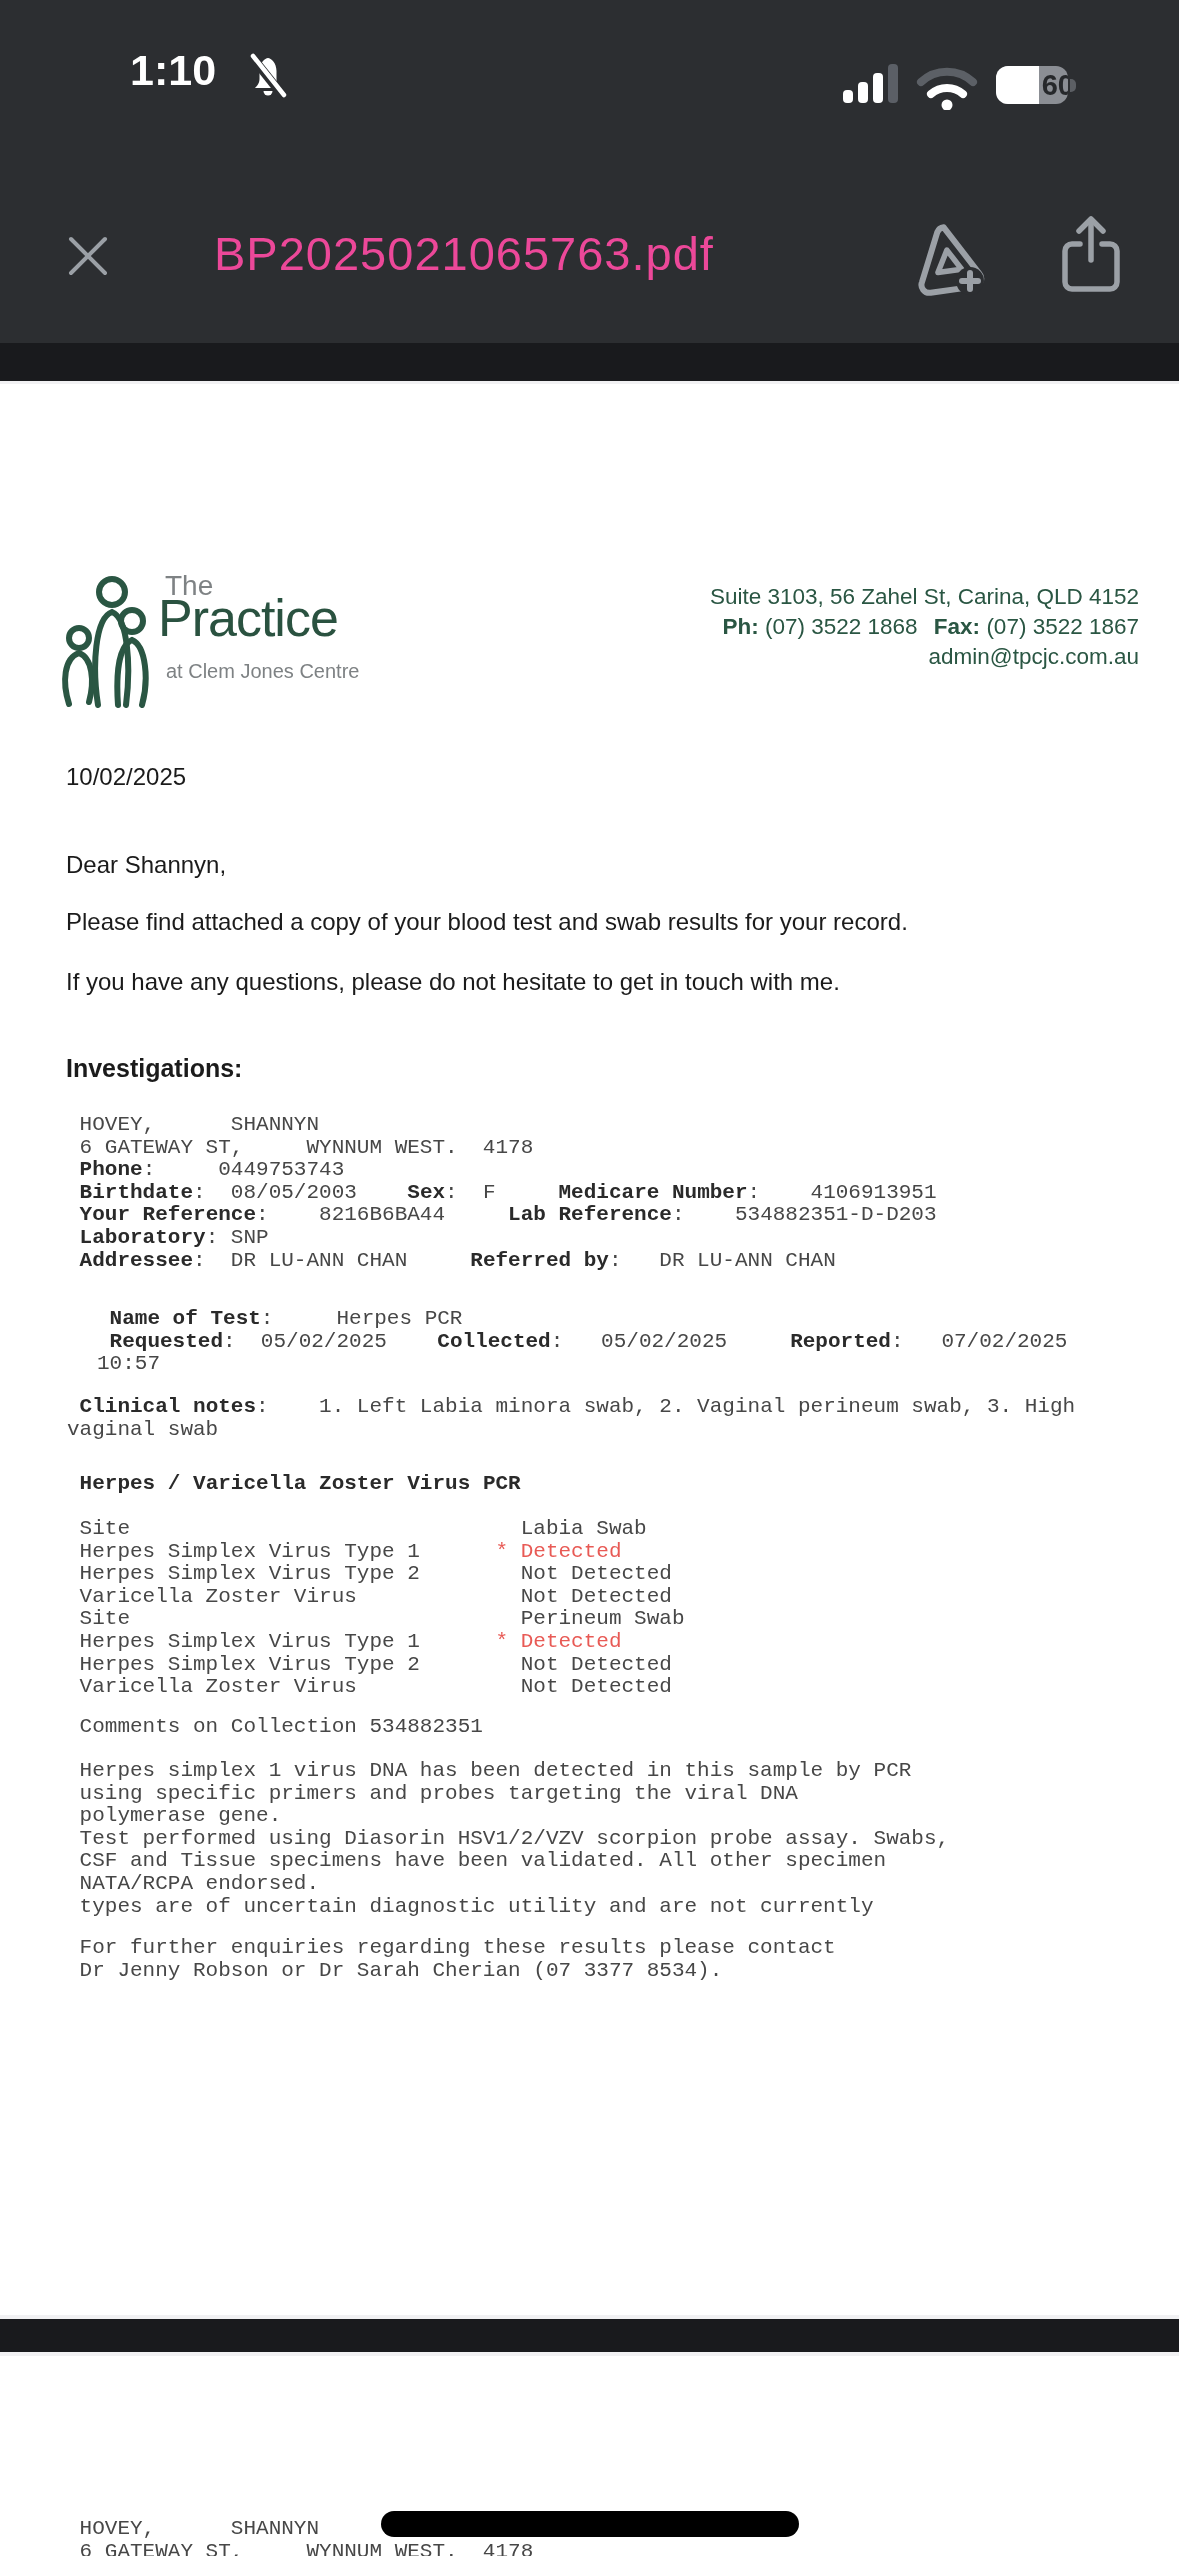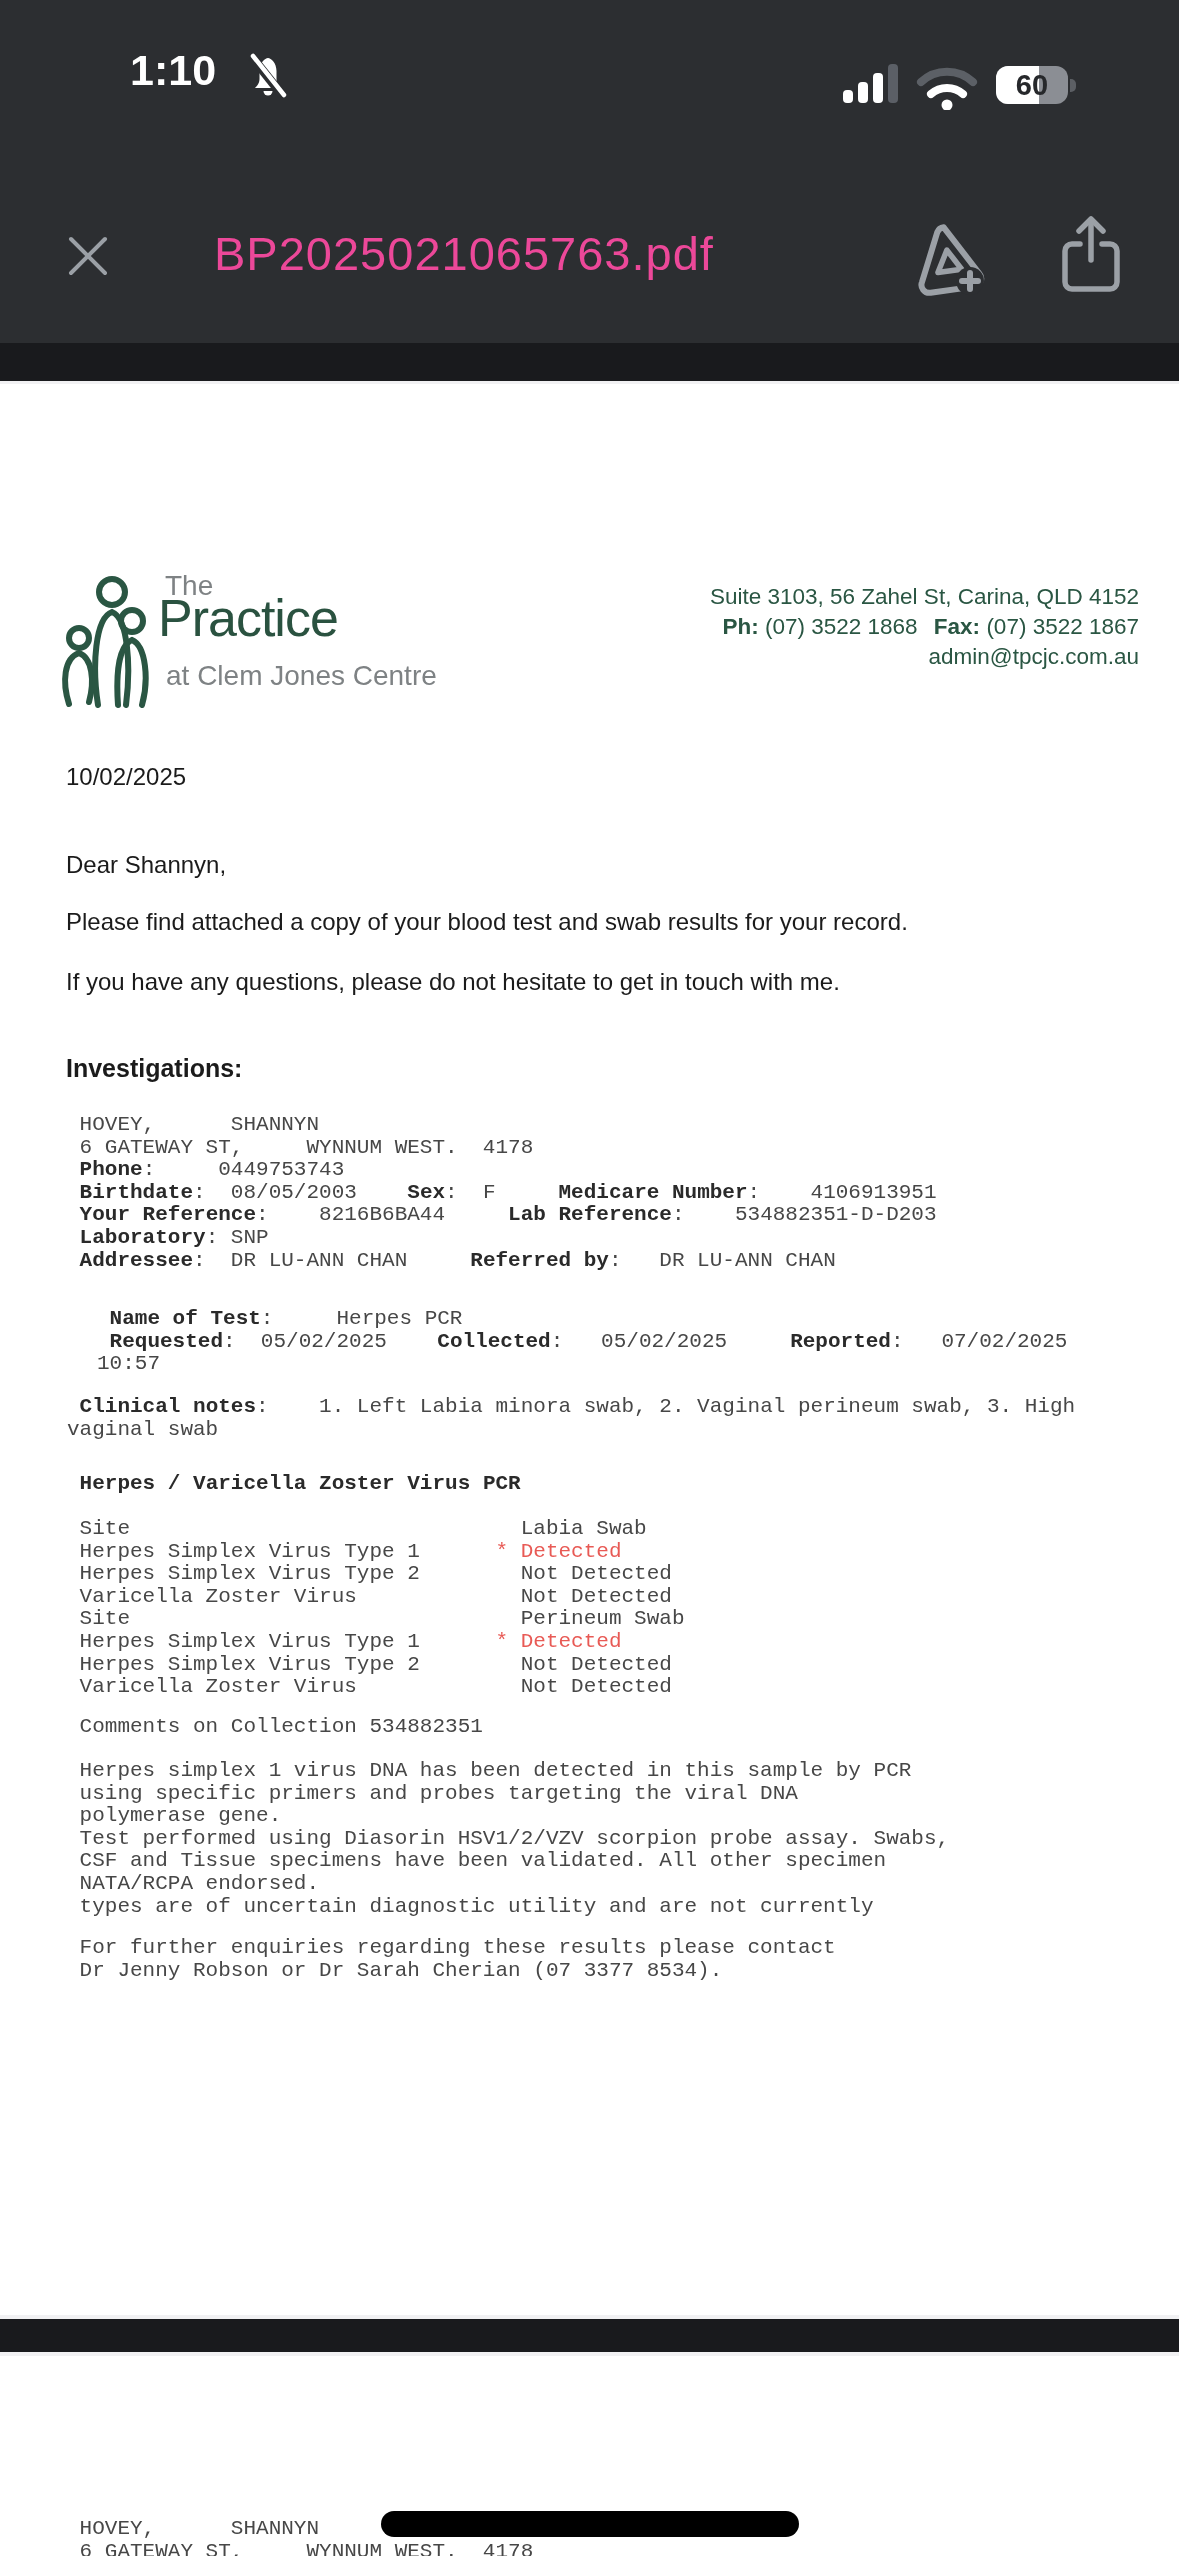--- a/index.html
+++ b/index.html
@@ -8,21 +8,21 @@
 
   
   .app-header{position:absolute;top:0;left:0;width:1179px;height:343px;background:#2c2e31;}
   .time{position:absolute;left:130px;top:46px;font-size:43px;font-weight:700;color:#fff;}
   .bell{position:absolute;left:242px;top:52px;}
   .signal{position:absolute;left:843px;top:62px;}
   .wifi{position:absolute;left:916px;top:66px;}
   .battery{position:absolute;left:996px;top:66px;width:84px;height:40px;}
   .battery-body{position:absolute;left:0;top:0;width:72px;height:38px;border-radius:12px;background:#8b8e94;overflow:hidden;}
   .battery-fill{position:absolute;left:0;top:0;bottom:0;width:43px;background:#fff;}
-  .battery-text{position:absolute;left:0;top:0;width:72px;height:38px;line-height:39px;text-align:center;
+  .battery-text{position:absolute;left:6px;top:0;width:72px;height:38px;line-height:39px;text-align:right;
                 font-weight:700;font-size:29px;color:#26282b;border-radius:12px;}
   .battery-cap{position:absolute;left:74px;top:13px;width:6px;height:13px;background:#5c5f64;border-radius:0 5px 5px 0;}
 
   .close-button{position:absolute;left:64px;top:232px;width:48px;height:48px;cursor:pointer;}
   .file-title{position:absolute;left:214px;top:226px;font-size:47px;letter-spacing:1px;color:#ec4899;white-space:nowrap;}
   .annotate-button{position:absolute;left:908px;top:218px;width:80px;height:80px;cursor:pointer;}
   .share-button{position:absolute;left:1056px;top:214px;width:70px;height:84px;cursor:pointer;}
 
   
   .bg-strip{position:absolute;top:343px;left:0;width:1179px;height:41px;background:#191a1d;
@@ -31,21 +31,21 @@
             border-top:4px solid #f1f1f3;border-bottom:4px solid #f1f1f3;box-sizing:border-box;}
 
   
   .page1{position:absolute;top:384px;left:0;width:1179px;height:1931px;background:#fff;}
   .page2{position:absolute;top:2356px;left:0;width:1179px;height:200px;background:#fff;}
 
   
   .logo-mark{position:absolute;left:58px;top:190px;}
   .logo-the{position:absolute;left:165px;top:186px;font-size:28px;color:#7e8284;}
   .logo-practice{position:absolute;left:158px;top:204px;font-size:52px;color:#2a5240;letter-spacing:-1px;}
-  .logo-tagline{position:absolute;left:166px;top:276px;font-size:28px;color:#7e8284;}
+  .logo-tagline{position:absolute;left:166px;top:276px;font-size:20px;color:#7e8284;}
   .contact{position:absolute;right:40px;top:198px;text-align:right;color:#2a5643;
            font-size:22.5px;line-height:30px;}
   .contact .bold{font-weight:700;}
   .contact .gap{display:inline-block;width:10px;}
 
   
   .sans-line{position:absolute;left:66px;font-size:24px;color:#1b1b1b;white-space:nowrap;}
   .l-date{top:379px;}
   .l-sal{top:467px;}
   .l-b1{top:524px;}

